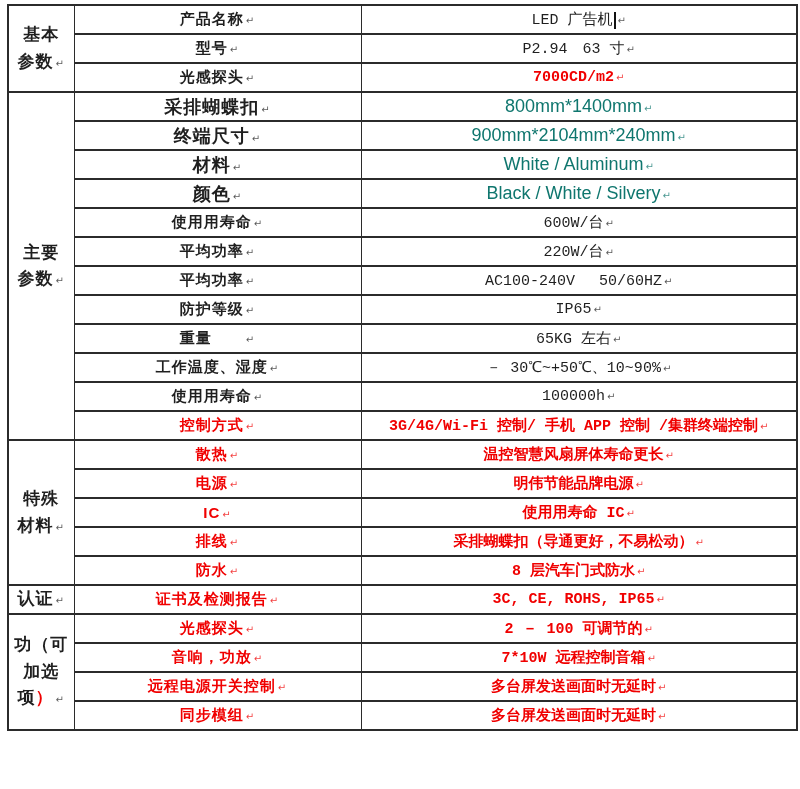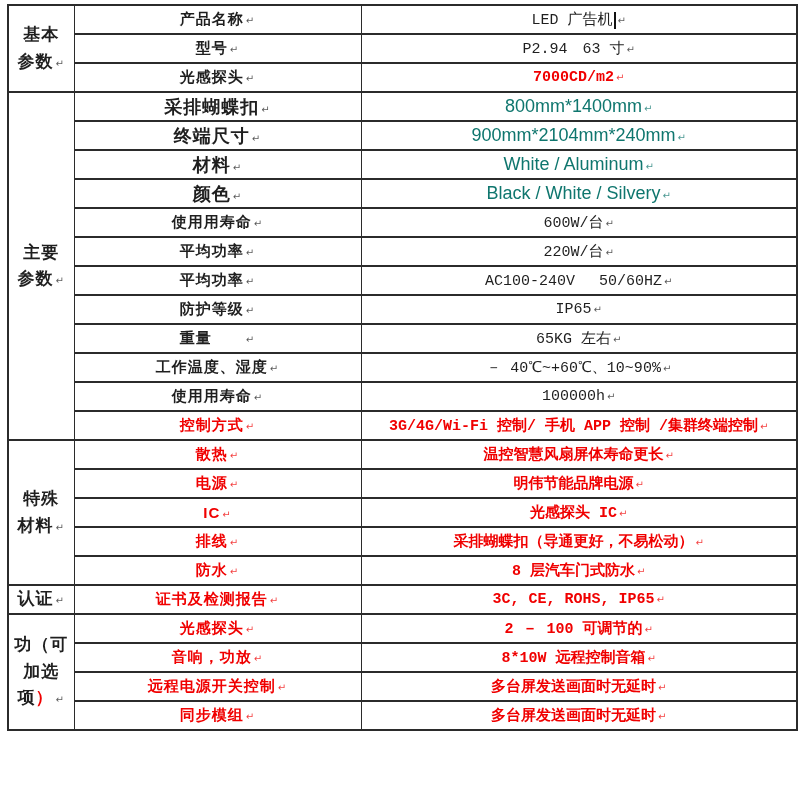--- a/index.html
+++ b/index.html
@@ -126,21 +126,21 @@
       <tr>
         <td class="lbl"><span>防护等级</span><span class="mark">↵</span></td>
         <td class="val"><span>IP65</span><span class="mark">↵</span></td>
       </tr>
       <tr>
         <td class="lbl"><span>重量　　</span><span class="mark">↵</span></td>
         <td class="val"><span>65KG 左右</span><span class="mark">↵</span></td>
       </tr>
       <tr>
         <td class="lbl"><span>工作温度、湿度</span><span class="mark">↵</span></td>
-        <td class="val"><span>－ 40℃~+60℃、10~90%</span><span class="mark">↵</span></td>
+        <td class="val"><span>－ 30℃~+50℃、10~90%</span><span class="mark">↵</span></td>
       </tr>
       <tr>
         <td class="lbl"><span>使用用寿命</span><span class="mark">↵</span></td>
         <td class="val"><span>100000h</span><span class="mark">↵</span></td>
       </tr>
       <tr>
         <td class="lbl red"><span>控制方式</span><span class="mark">↵</span></td>
         <td class="val red"><span>3G/4G/Wi-Fi 控制/ 手机 APP 控制 /集群终端控制</span><span class="mark">↵</span></td>
       </tr>
       <tr>
@@ -150,21 +150,21 @@
         </td>
         <td class="lbl red"><span>散热</span><span class="mark">↵</span></td>
         <td class="val red"><span>温控智慧风扇屏体寿命更长</span><span class="mark">↵</span></td>
       </tr>
       <tr>
         <td class="lbl red"><span>电源</span><span class="mark">↵</span></td>
         <td class="val red"><span>明伟节能品牌电源</span><span class="mark">↵</span></td>
       </tr>
       <tr>
         <td class="lbl red"><span>IC</span><span class="mark">↵</span></td>
-        <td class="val red"><span>光感探头 IC</span><span class="mark">↵</span></td>
+        <td class="val red"><span>使用用寿命 IC</span><span class="mark">↵</span></td>
       </tr>
       <tr>
         <td class="lbl red"><span>排线</span><span class="mark">↵</span></td>
         <td class="val red"><span>采排蝴蝶扣（导通更好，不易松动）</span><span class="mark">↵</span></td>
       </tr>
       <tr>
         <td class="lbl red"><span>防水</span><span class="mark">↵</span></td>
         <td class="val red"><span>8 层汽车门式防水</span><span class="mark">↵</span></td>
       </tr>
       <tr>
@@ -178,21 +178,21 @@
         <td class="cat" rowspan="4">
           <div><span>功（可</span></div>
           <div><span>加选</span></div>
           <div><span>项</span><span class="red">）</span><span class="mark">↵</span></div>
         </td>
         <td class="lbl red"><span>光感探头</span><span class="mark">↵</span></td>
         <td class="val red"><span>2 － 100 可调节的</span><span class="mark">↵</span></td>
       </tr>
       <tr>
         <td class="lbl red"><span>音响，功放</span><span class="mark">↵</span></td>
-        <td class="val red"><span>8*10W 远程控制音箱</span><span class="mark">↵</span></td>
+        <td class="val red"><span>7*10W 远程控制音箱</span><span class="mark">↵</span></td>
       </tr>
       <tr>
         <td class="lbl red"><span>远程电源开关控制</span><span class="mark">↵</span></td>
         <td class="val red"><span>多台屏发送画面时无延时</span><span class="mark">↵</span></td>
       </tr>
       <tr>
         <td class="lbl red"><span>同步模组</span><span class="mark">↵</span></td>
         <td class="val red"><span>多台屏发送画面时无延时</span><span class="mark">↵</span></td>
       </tr>
     </tbody>

